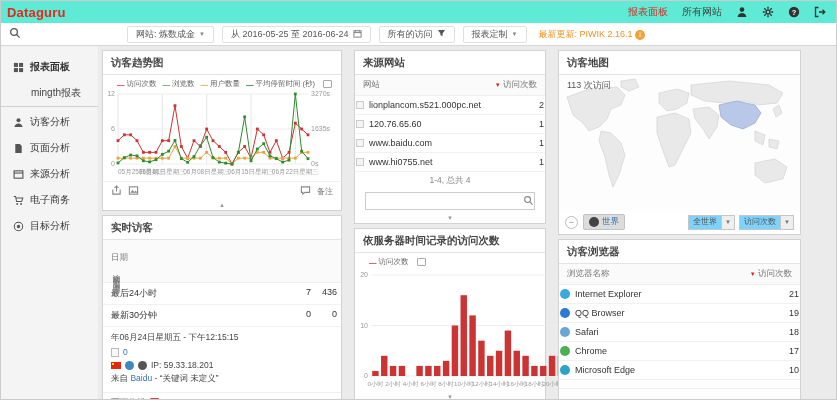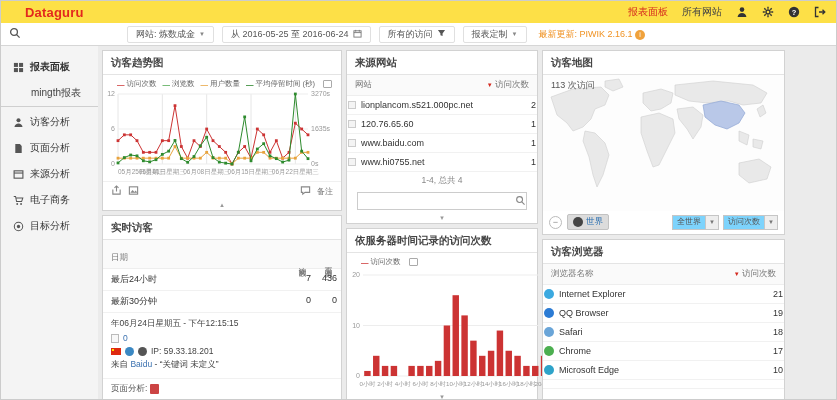--- a/index.html
+++ b/index.html
@@ -1,21 +1,21 @@
 <!DOCTYPE html>
 <html><head>
 <meta charset="utf-8">
 <style>
   * { margin:0; padding:0; box-sizing:border-box; }
   html,body { background:#dfdfdf; }
   body { font-family:"Liberation Sans","DejaVu Sans",sans-serif; }
   .app { position:relative; width:837px; height:400px; background:#ebebeb; overflow:hidden; border:1px solid #ccc; }
 
   
-  .topbar { height:22px; background:#fde047; display:flex; align-items:center; justify-content:space-between; padding:0 10px 0 24px; }
+  .topbar { height:22px; background:#5eead4; display:flex; align-items:center; justify-content:space-between; padding:0 10px 0 6px; }
   .logo { color:#e3281e; font-weight:bold; font-size:13px; letter-spacing:.2px; }
   .top-right { display:flex; align-items:center; gap:14px; font-size:10px; color:#444; }
   .top-right .red { color:#d4291f; }
   .tr-icon { width:12px; height:12px; display:inline-flex; }
   .tr-icon svg { width:12px; height:12px; }
 
   .toolbar { height:23px; background:#fff; border-bottom:1px solid #d6d6d6; display:flex; align-items:center; gap:8px; padding:0 8px; }
   .tb-search { width:110px; display:flex; align-items:center; }
   .tb-btn { height:17px; display:flex; align-items:center; gap:4px; padding:0 8px; background:#fff; border:1px solid #e0e0e0; border-radius:2px; font-size:9px; color:#555; white-space:nowrap; }
   .caret { font-size:6px; color:#888; }
@@ -24,21 +24,21 @@
 
   
   .bodywrap { display:flex; height:355px; }
   .sidebar { width:97px; background:#f4f4f4; padding-top:8px; flex:none; }
   .sb-item { display:flex; align-items:center; gap:6px; padding:6px 8px 6px 12px; font-size:10px; color:#333; cursor:pointer; }
   .sb-item.active { font-weight:bold; }
   .sb-item.sub { padding-left:30px; color:#444; border-bottom:1px solid #cfcfcf; margin:0 0 2px 0; }
   .sb-ic { width:11px; height:11px; flex:none; display:inline-flex; }
   .sb-ic svg { width:11px; height:11px; }
 
-  .main { flex:1; display:flex; gap:4px; padding:4px 5px 0 4px; }
+  .main { flex:1; display:flex; gap:12px; padding:4px 5px 0 4px; }
   .col { display:flex; flex-direction:column; gap:4px; }
   .col1 { width:240px; flex:none; }
   .col2 { width:192px; flex:none; }
   .col3 { width:243px; flex:none;border-radius:15px; }
 
   .widget { background:#fff; border:1px solid #d2d2d2; }
   .w-head { padding:5px 8px 4px; font-size:10.5px; font-weight:bold; color:#444; border-bottom:1px solid #e4e4e4; }
 
   
   .legend { display:flex; align-items:center; gap:6px; padding:4px 4px 0 14px; font-size:7.5px; color:#666; white-space:nowrap; }
@@ -67,21 +67,21 @@
   .map-visits { position:absolute; top:4px; left:8px; font-size:9px; color:#555; z-index:2; }
   .map-foot { display:flex; align-items:center; justify-content:space-between; padding:3px 6px 4px; }
   .mf-left { display:flex; align-items:center; gap:5px; }
   .zoom-out { width:13px; height:13px; border:1px solid #bbb; border-radius:50%; font-size:9px; color:#888; text-align:center; line-height:11px; background:#fff; }
   .world-btn { display:flex; align-items:center; gap:3px; background:#dcdcdc; border:1px solid #c2c2c2; border-radius:2px; padding:1px 5px; font-size:8.5px; color:#2a6fb0; }
   .globe { width:10px; height:10px; border-radius:50%; background:#444; position:relative; }
   .mf-selects { display:flex; gap:4px; }
   .mini-select { display:flex; align-items:flex-start; border:1px solid #c6c6c6; background:#7dd3fc; font-size:8px; color:#555; height:15px; }
   .mini-select .txt { padding:0 4px; }
   .mini-select .dd { width:13px; height:100%; border-left:1px solid #c6c6c6; background:#eee; font-size:6px; color:#777; display:flex; align-items:center; justify-content:center; }
-  .rt-head { display:flex; border-bottom:1px solid #eee; background:#fafafa; }
+  .rt-head { display:flex; border-bottom:1px solid #eee; background:#fafafa;flex-direction:column; }
   .rt-head .h1 { flex:1; padding:12px 8px 4px; font-size:8.5px; color:#777; }
   .vcol { width:26px; display:flex; align-items:flex-end; justify-content:center; padding-bottom:3px; }
   .vtext { writing-mode:vertical-rl; font-size:7.5px; color:#777; letter-spacing:1px; }
   .rt-row { display:flex; border-bottom:1px solid #f1f1f1; font-size:9px; color:#333; }
   .rt-row .h1 { flex:1; padding:4px 8px; }
   .rt-row .num { width:26px; text-align:right; padding:4px 4px 4px 0; }
   .entry { padding:5px 8px 4px; border-bottom:1px solid #f1f1f1; font-size:8.5px; color:#444; }
   .entry .line { display:flex; align-items:center; gap:4px; margin-bottom:3px; white-space:nowrap; }
   .cnt-ic { width:8px; height:9px; border:1px solid #bbb; background:#f8f8f8; }
   .blue { color:#3c72b0; }

